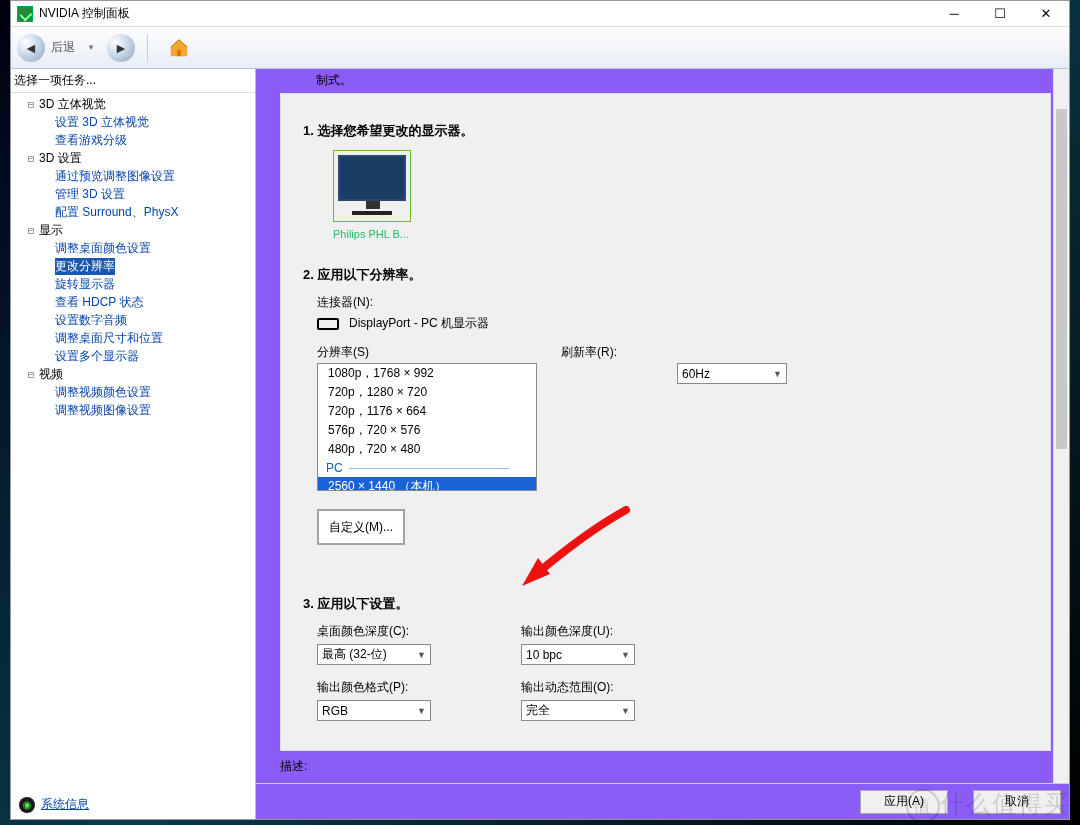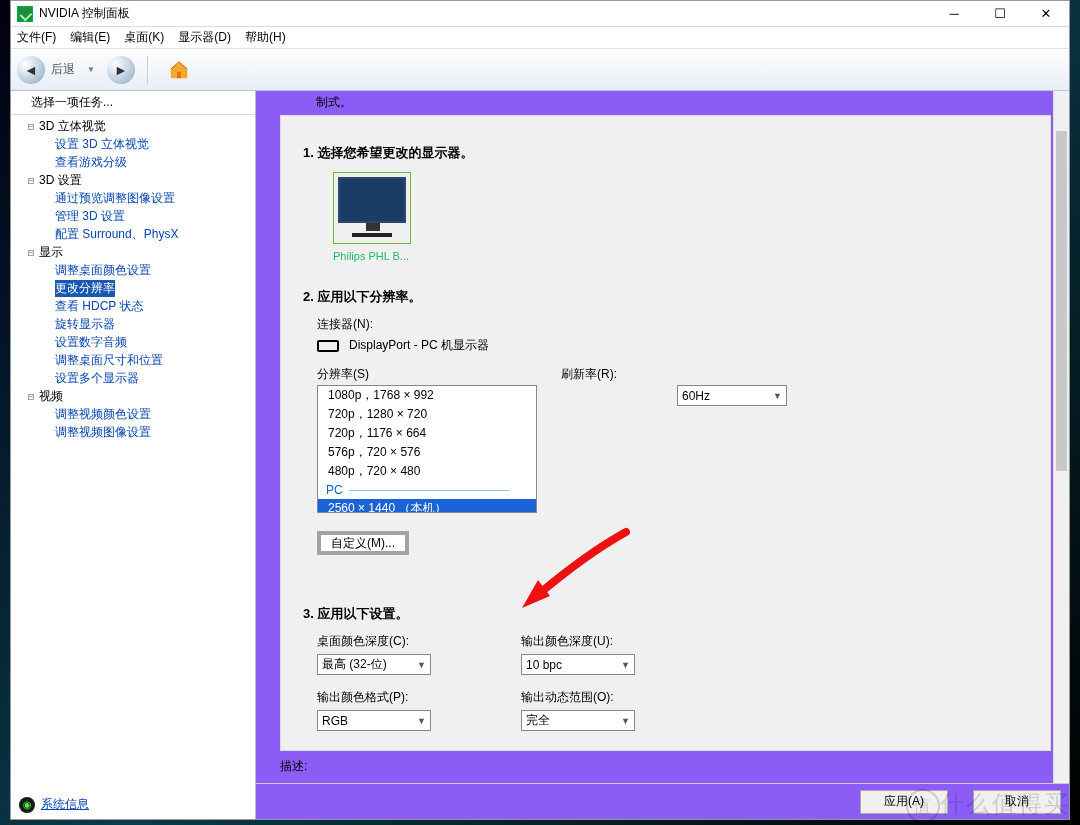--- a/index.html
+++ b/index.html
@@ -12,21 +12,21 @@
   .winbtn { width: 46px; height: 26px; display:flex; align-items:center; justify-content:center; font-size: 13px; color:#000; }
   .menubar { height: 22px; background:#fff; border-bottom:1px solid #e0e0e0; display:flex; align-items:center; font-size:12px; padding-left:6px; gap:14px; color:#000;}
   .toolbar { height: 42px; background: linear-gradient(#fdfdfd,#e8eef6); border-bottom:1px solid #b8c4d8; display:flex; align-items:center; padding-left:6px; gap:6px;}
   .navbtn { width:28px; height:28px; border-radius:50%; background: radial-gradient(circle at 30% 30%, #fff,#c4d4e6,#8fa3bd); display:flex; align-items:center; justify-content:center; color:#333; font-size:14px;}
   .navlabel { font-size:12px; color:#555; margin-right:6px;}
   .navarrow { font-size:8px; color:#777; margin-right:6px;}
   .homebtn { width:22px; height:22px; margin-left:8px; position:relative;}
   .homebtn svg { width:22px; height:22px;}
   .content-area { flex:1; display:flex; min-height:0;}
   .sidebar { width: 245px; border-right:1px solid #bbb; display:flex; flex-direction:column; }
-  .sidebar-head { font-size:12px; padding:3px 20px; border-bottom:1px solid #ddd;}
+  .sidebar-head { font-size:12px; padding:3px 3px; border-bottom:1px solid #ddd;}
   .tree { flex:1; overflow:auto; padding:2px 0; font-size:12px; background:#fff;}
   .tnode { white-space:nowrap;}
   .tnode .row { display:flex; align-items:center; height:18px;}
   .tnode .exp { width:16px; text-align:center; color:#888; font-size:11px; font-family:monospace; flex-shrink:0;}
   .tnode .lbl { cursor:default;}
   .tnode .lbl.cat { color:#000; }
   .tnode .lbl.link { color:#0645ad; }
   .tnode .lbl.link.sel { background:#1a57b0; color:#fff;}
   .ind1 { padding-left: 12px;}
   .ind2 { padding-left: 28px;}
@@ -45,21 +45,21 @@
   .res-area { display:flex; align-items:flex-start; margin-left:14px; gap:140px;}
   .listbox { width:220px; height:128px; background:#fff; border:1px solid #888; overflow-y:scroll; font-size:12px; font-family:"Microsoft YaHei","SimSun",monospace;}
   .listbox .li { padding:1px 10px; white-space:nowrap;}
   .listbox .grp { color:#06c; font-size:12px; padding:2px 8px; border-bottom:0;}
   .listbox .grp span{ border-bottom: none;}
   .listbox .grp::after{ content:""; display:inline-block; vertical-align:middle; border-top:1px solid #9bd; width:160px; margin-left:6px;}
   .listbox .li.sel { background:#1a63d6; color:#fff;}
   .dropdown { height:21px; border:1px solid #888; background:#fff; font-size:12px; padding:0 4px; display:flex; align-items:center; justify-content:flex-start;}
   .dropdown .dv{ flex:1;}
   .dropdown .ar{ font-size:9px; color:#555;}
-  .btn { height:24px; padding:0 10px; border:4px solid #a3a3a3; background:#fff; font-size:12px; display:inline-flex; align-items:center;}
+  .btn { height:24px; padding:16px 10px; border:2px solid #a3a3a3; background:#fff; font-size:12px; display:inline-flex; align-items:center;}
   .row4 { display:flex; gap:90px; margin-left:14px;}
   .field { display:flex; flex-direction:column; gap:4px;}
   .field label{ font-size:12px;}
   .field .dropdown{ width:114px;}
   .desc-row { position:absolute; left:24px; right:18px; bottom:8px; font-size:12px;}
   .statusbar { height:36px; border-top:1px solid #ccc; display:flex; align-items:center; padding:0 8px;}
   .sysinfo { display:flex; align-items:center; gap:6px; font-size:12px;}
   .sysicon { width:16px; height:16px; border-radius:50%; background:#1a1a1a; display:flex; align-items:center; justify-content:center; color:#4e4; font-size:10px;}
   .sysinfo a { color:#0645ad; text-decoration:underline;}
   .footer-btns { margin-left:auto; display:flex; gap:25px;}
@@ -78,27 +78,20 @@
   <div class="titlebar">
     <div class="icon"></div>
     <span>NVIDIA 控制面板</span>
     <div class="winbtns">
       <div class="winbtn">─</div>
       <div class="winbtn">☐</div>
       <div class="winbtn close">✕</div>
     </div>
   </div>
 
-  <div class="menubar">
-    <span>文件(F)</span>
-    <span>编辑(E)</span>
-    <span>桌面(K)</span>
-    <span>显示器(D)</span>
-    <span>帮助(H)</span>
-  </div>
 
   <div class="toolbar">
     <div class="navbtn">◄</div>
     <span class="navlabel">后退</span>
     <span class="navarrow">▼</span>
     <div class="navbtn">►</div>
     <span style="width:1px;height:28px;background:#c4d0e0;margin:0 6px"></span>
     <div class="homebtn">
       <svg viewBox="0 0 24 24">
           <path fill="#f4a830" d="M3 11 L12 3 L21 11 L21 21 L3 21 Z"></path>
@@ -168,27 +161,27 @@
           </div>
         <div class="tnode">
             <div class="row ind2">
               <span class="exp"></span>
               <span class="lbl link sel">更改分辨率</span>
             </div>
           </div>
         <div class="tnode">
             <div class="row ind2">
               <span class="exp"></span>
+              <span class="lbl link">旋转显示器</span>
+            </div>
+          </div>
+        <div class="tnode">
+            <div class="row ind2">
+              <span class="exp"></span>
               <span class="lbl link">查看 HDCP 状态</span>
-            </div>
-          </div>
-        <div class="tnode">
-            <div class="row ind2">
-              <span class="exp"></span>
-              <span class="lbl link">旋转显示器</span>
             </div>
           </div>
         <div class="tnode">
             <div class="row ind2">
               <span class="exp"></span>
               <span class="lbl link">设置数字音频</span>
             </div>
           </div>
         <div class="tnode">
             <div class="row ind2">

